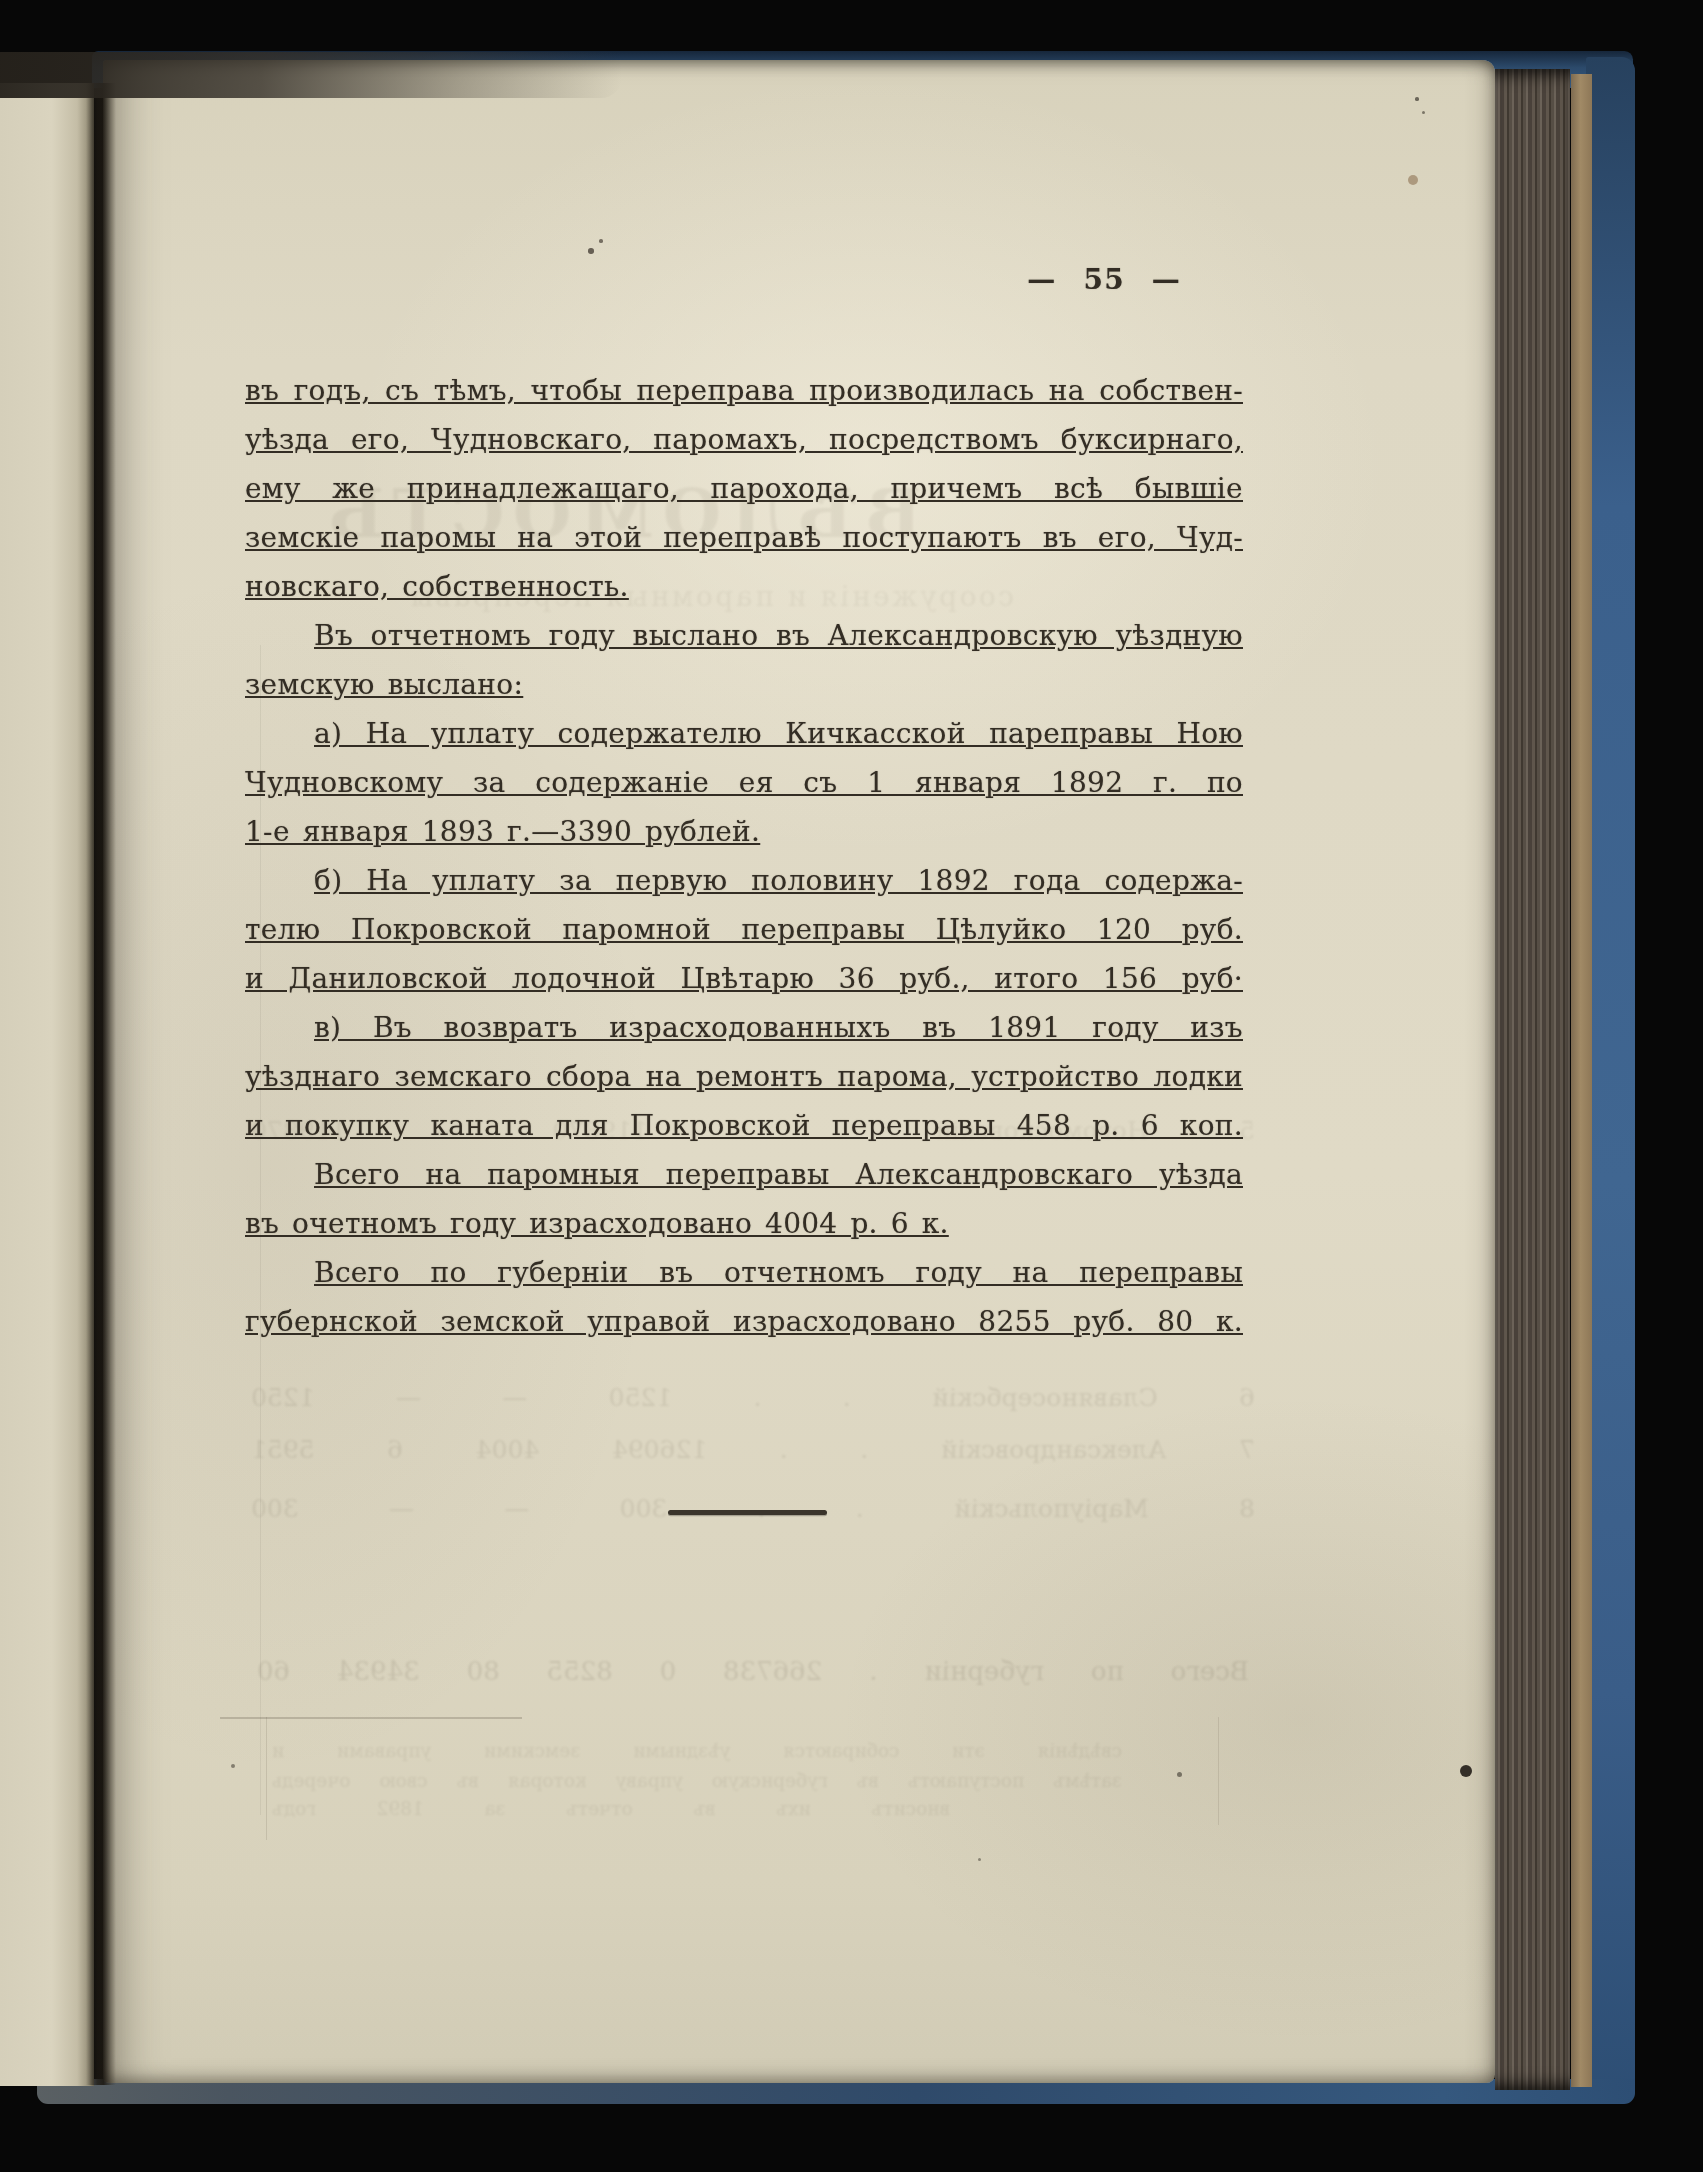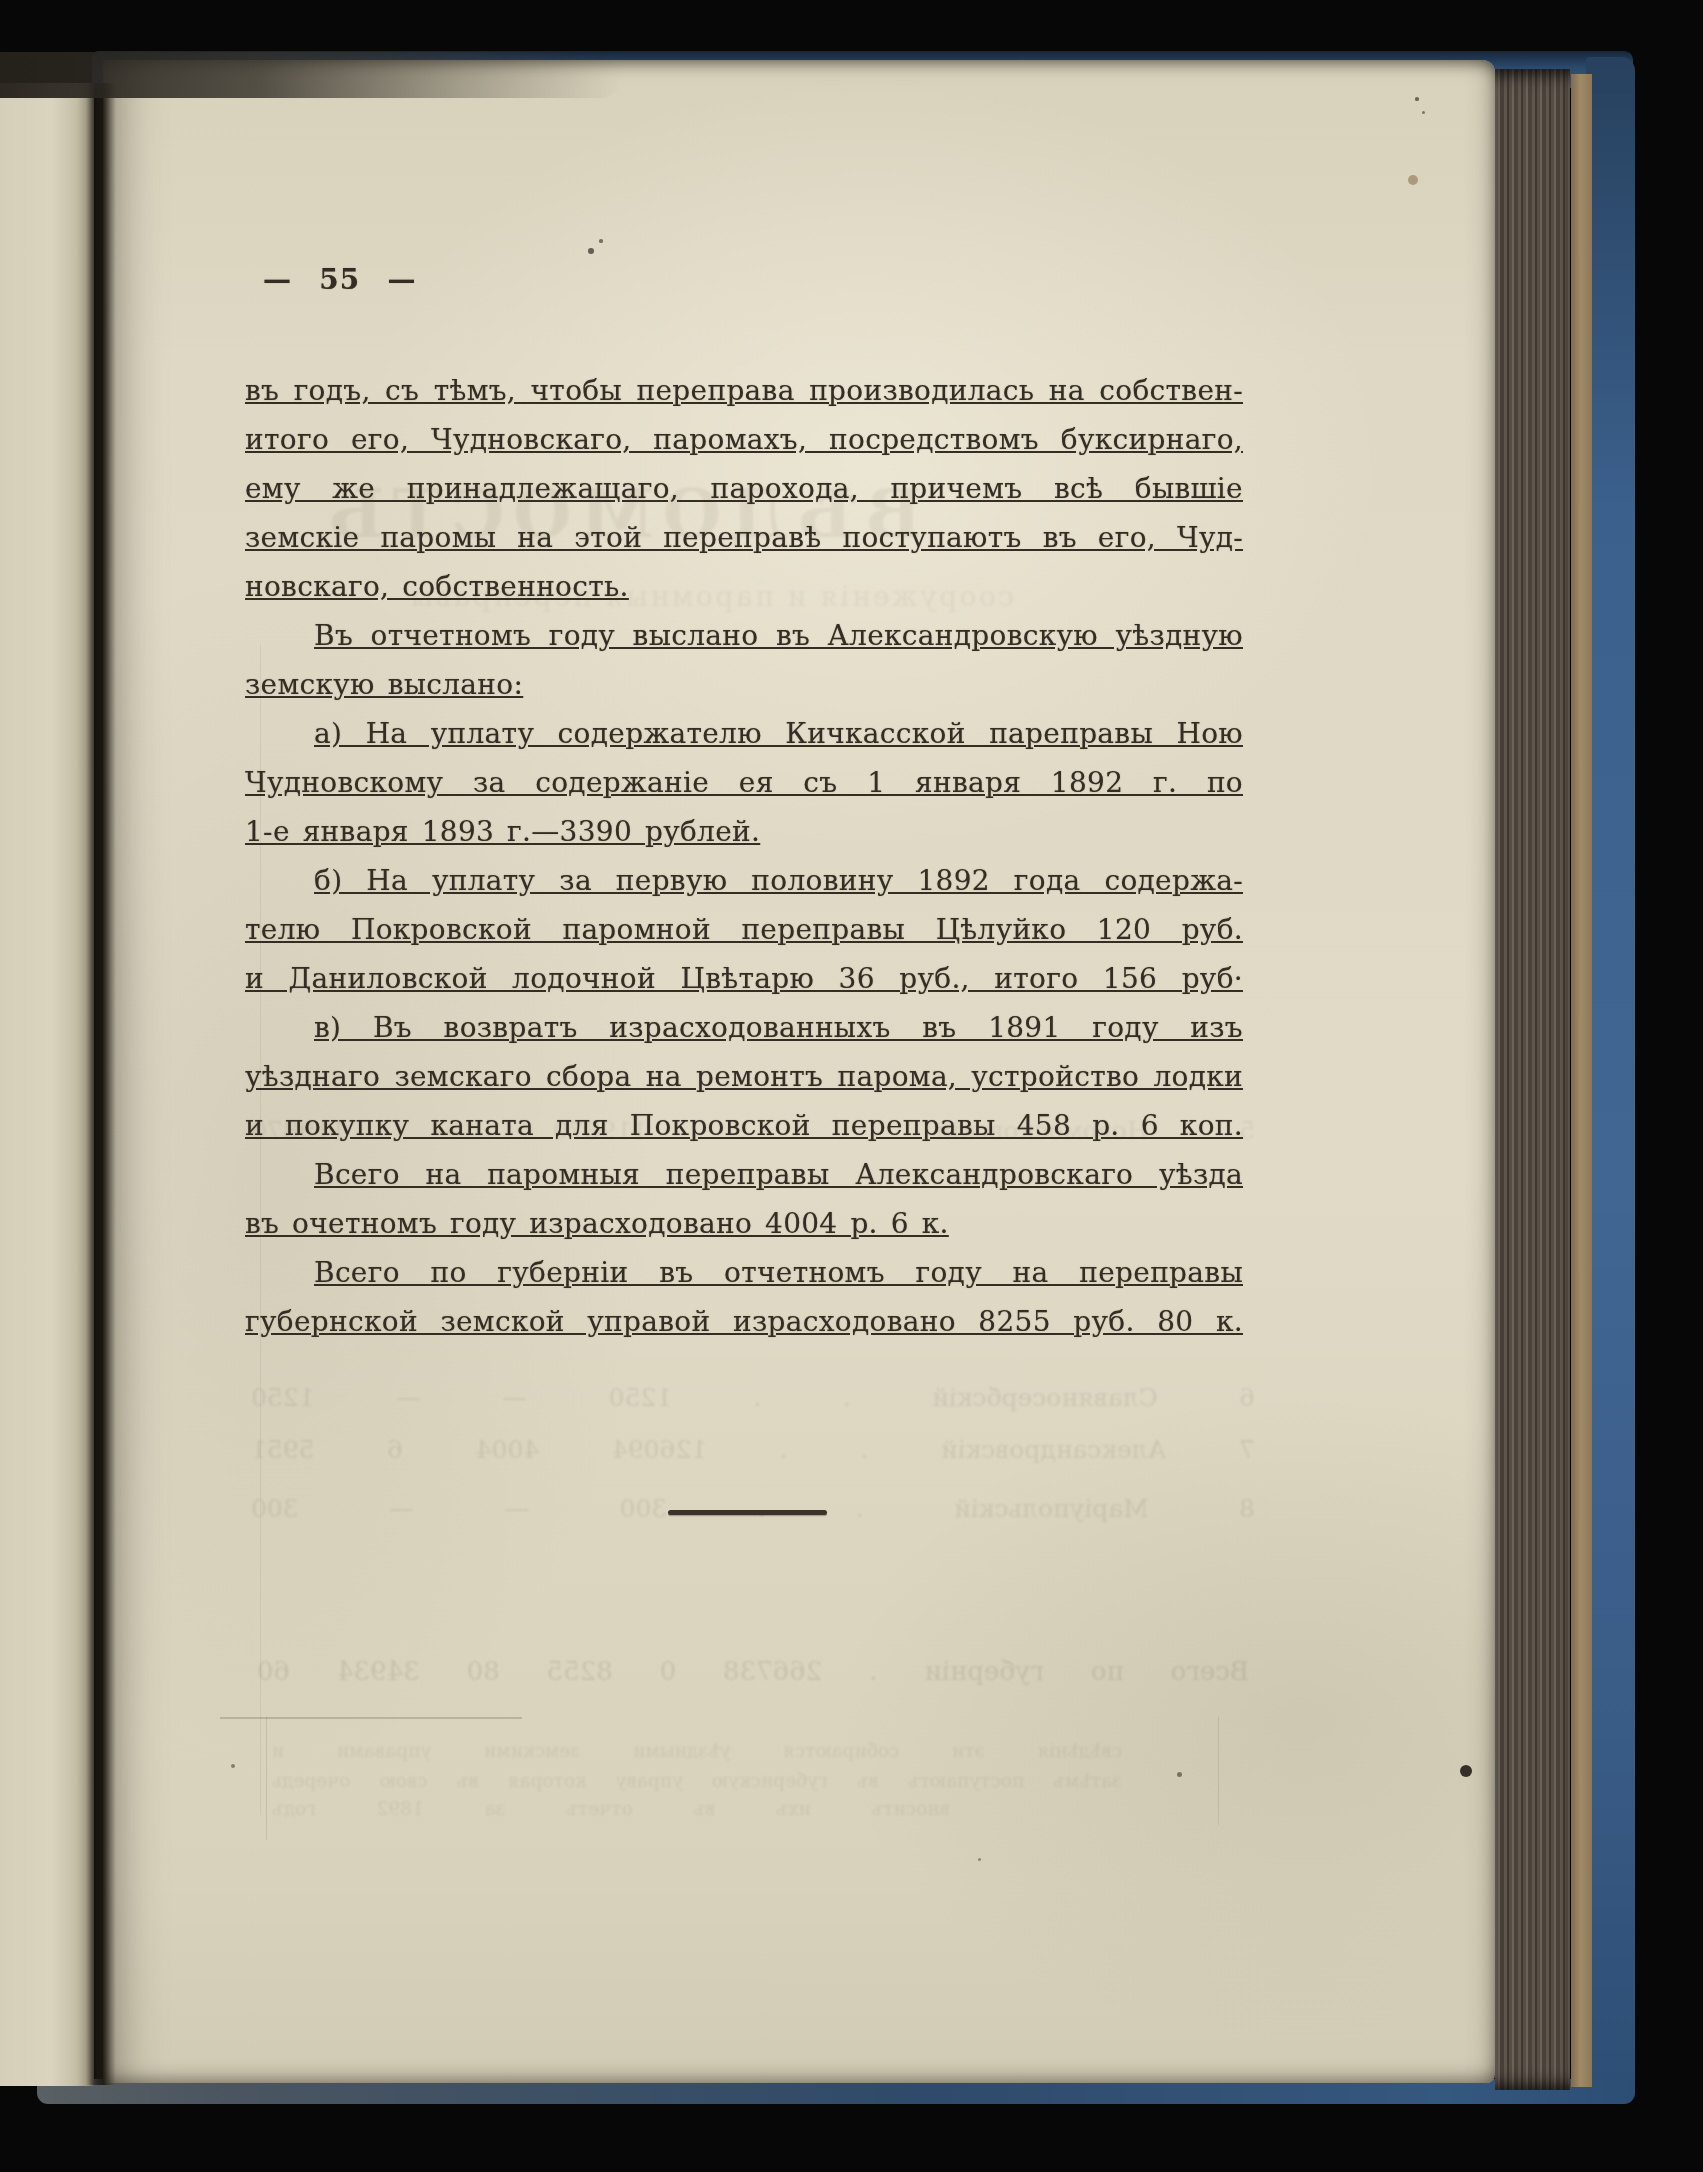--- a/index.html
+++ b/index.html
@@ -42,22 +42,22 @@
     box-shadow:inset 43px 0 49px -34px rgba(40,35,25,.55),
                inset 0 10px 15px -7.4px rgba(20,18,14,.6),
                inset 0 -11px 17px -8.6px rgba(40,35,25,.5),
                inset -21px 0 27px -20px rgba(60,52,40,.45);}
 
   .top-shade{position:absolute;left:0;top:52px;width:622px;height:46px;z-index:6;pointer-events:none;
     background:linear-gradient(90deg,rgba(38,34,28,.96),rgba(52,47,40,.8) 42%,rgba(62,56,46,.35) 74%,rgba(62,56,46,0));
     border-radius:0 0 21px 0;}
 
   
-  .page-number{position:absolute;left:160px;top:203px;width:936px;z-index:2;
-    text-align:left;font-size:28px;font-weight:bold;letter-spacing:1.2px;word-spacing:16px;
+  .page-number{position:absolute;left:142px;top:203px;width:936px;z-index:2;
+    text-align:right;font-size:28px;font-weight:bold;letter-spacing:1.2px;word-spacing:16px;
     color:#332d24;text-shadow:0 0 1.2px rgba(51,45,36,.4);}
   .text-block{position:absolute;left:142px;top:306px;width:998px;z-index:2;}
   .line{height:49px;line-height:49px;font-size:28px;color:#332d24;letter-spacing:0.3px;word-spacing:3.7px;
     white-space:nowrap;text-shadow:0 0 1.2px rgba(51,45,36,.38);text-decoration:underline;}
   .line.j{white-space:normal;text-align:justify;text-align-last:justify;}
   .line.ind{padding-left:69px;}
   .divider{position:absolute;left:565px;top:1450px;width:159px;height:5px;z-index:2;
     background:#3a342b;border-radius:2.5px;box-shadow:0 1.2px 0.6px rgba(0,0,0,.25);}
 
   
@@ -84,21 +84,21 @@
   <div class="stack"></div>
   <div class="stack-tan"></div>
 
   <div class="facing"></div>
 
   <div class="page">
     <div class="page-number">— 55 —</div>
 
     <div class="text-block" id="text-block">
         <div class="line j">въ годъ, съ тѣмъ, чтобы переправа производилась на собствен-</div>
-        <div class="line j">итого его, Чудновскаго, паромахъ, посредствомъ буксирнаго,</div>
+        <div class="line j">уѣзда его, Чудновскаго, паромахъ, посредствомъ буксирнаго,</div>
         <div class="line j">ему же принадлежащаго, парохода, причемъ всѣ бывшіе</div>
         <div class="line j">земскіе паромы на этой переправѣ поступаютъ въ его, Чуд-</div>
         <div class="line">новскаго, собственность.</div>
         <div class="line j ind">Въ отчетномъ году выслано въ Александровскую уѣздную</div>
         <div class="line">земскую выслано:</div>
         <div class="line j ind">а) На уплату содержателю Кичкасской пареправы Ною</div>
         <div class="line j">Чудновскому за содержаніе ея съ 1 января 1892 г. по</div>
         <div class="line">1-е января 1893 г.—3390 рублей.</div>
         <div class="line j ind">б) На уплату за первую половину 1892 года содержа-</div>
         <div class="line j">телю Покровской паромной переправы Цѣлуйко 120 руб.</div>

